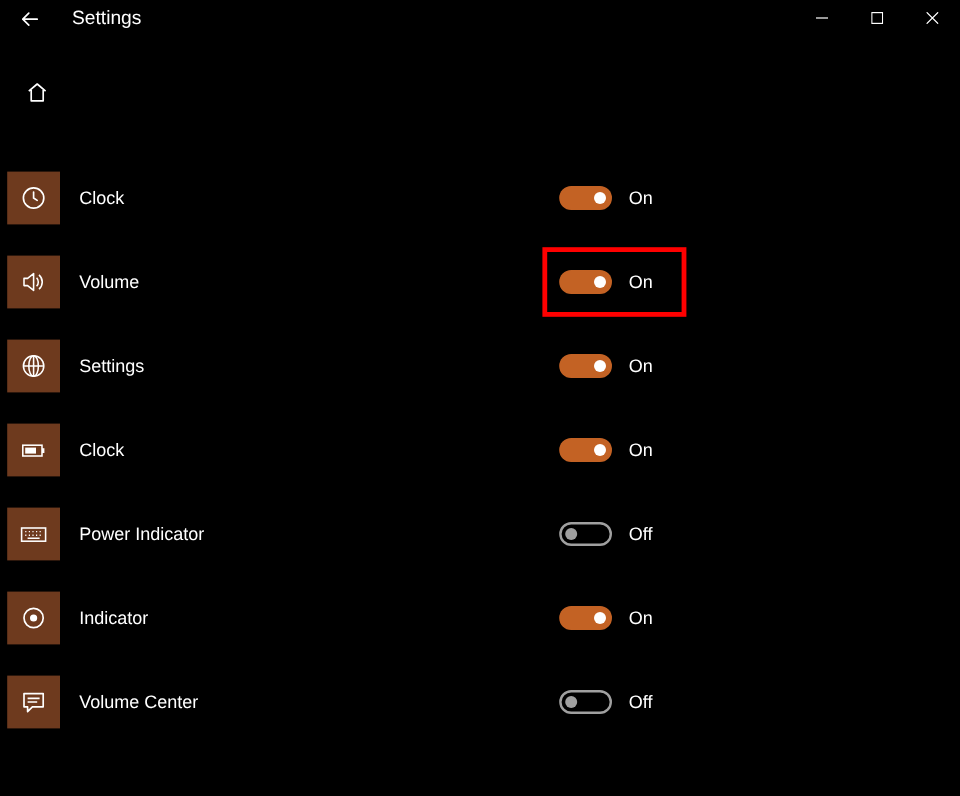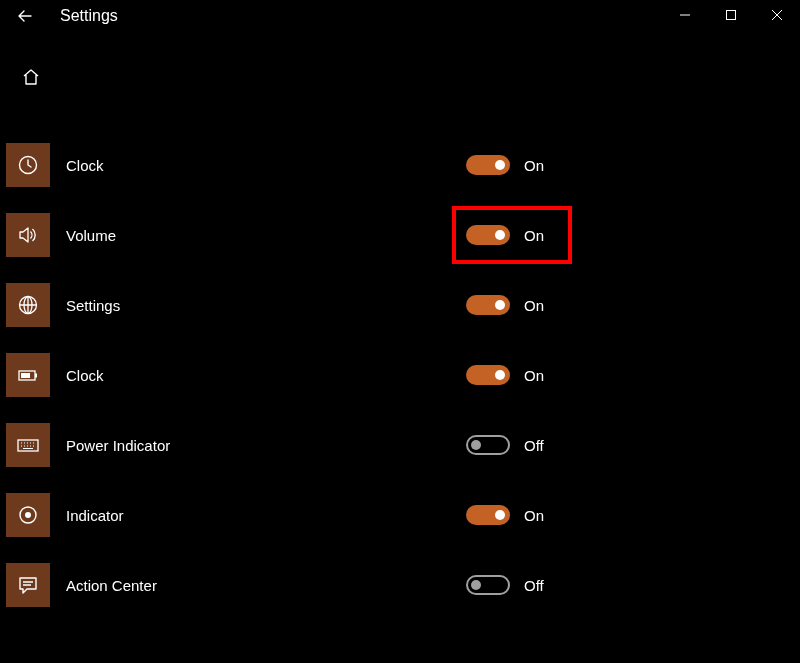--- a/index.html
+++ b/index.html
@@ -269,21 +269,21 @@
     </div>
     <div class="row">
       <div class="icon-tile">
         <span>
           <svg width="22" height="22" viewBox="0 0 22 22">
             <path d="M3 4 H19 V15 H10 L6 19 V15 H3 Z" stroke="#fff" stroke-width="1.4" fill="none" stroke-linejoin="round"></path>
             <path d="M6 8 H16 M6 11 H14" stroke="#fff" stroke-width="1.3"></path>
           </svg>
         </span>
       </div>
-      <div class="row-label">Action Center</div>
+      <div class="row-label">Volume Center</div>
       <div class="toggle-wrap">
         <div class="toggle off">
           <div class="knob"></div>
         </div>
         <div class="toggle-label">Off</div>
       </div>
     </div>
   </div>
 
 </body></html>

